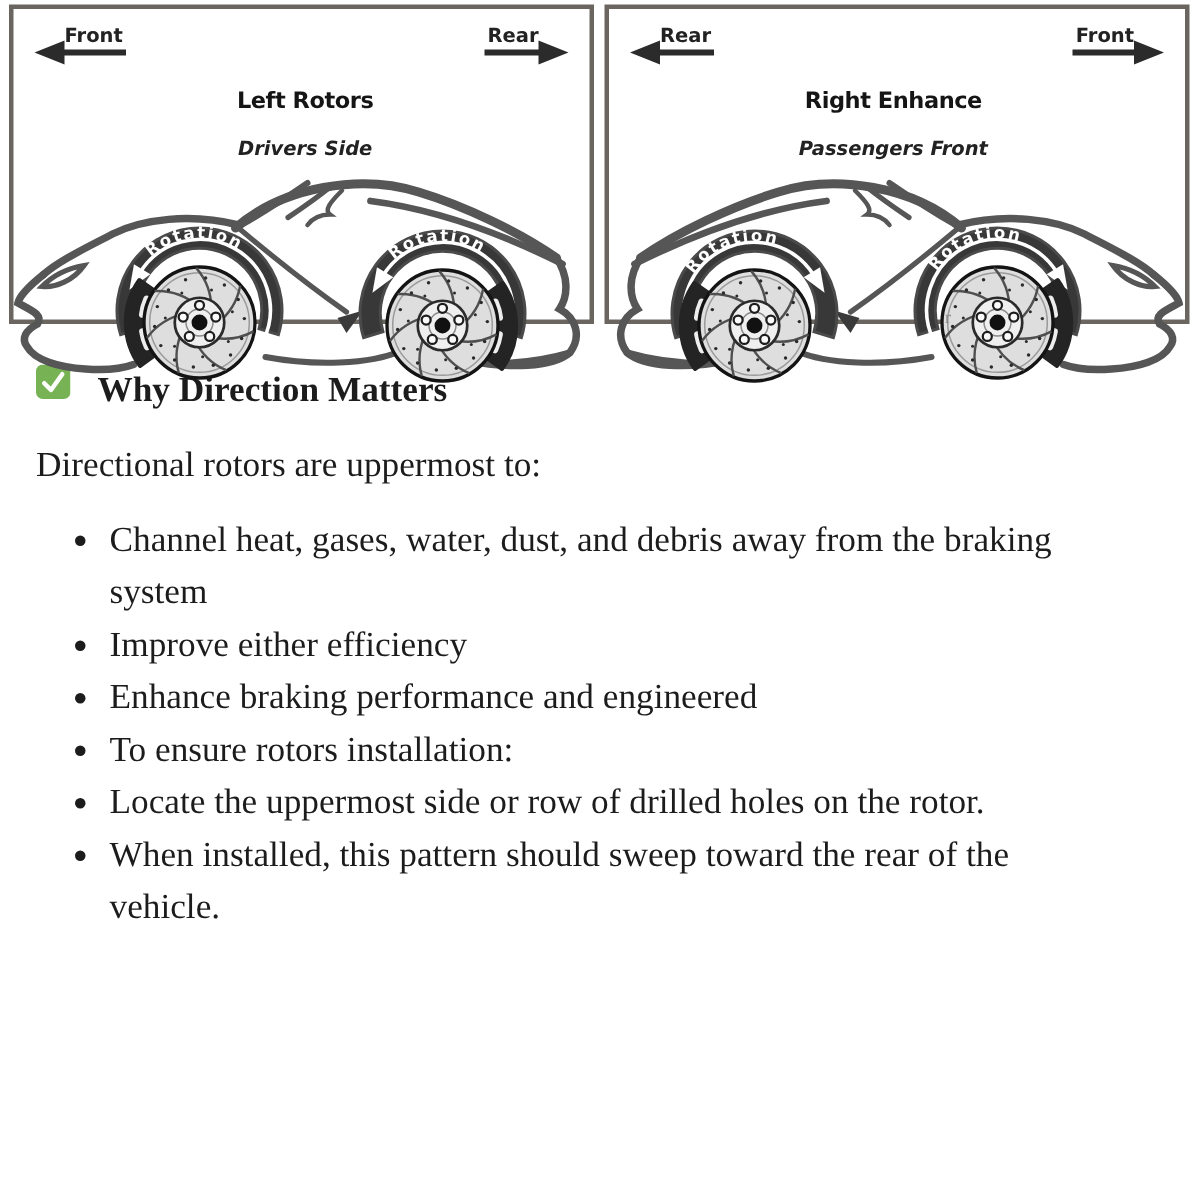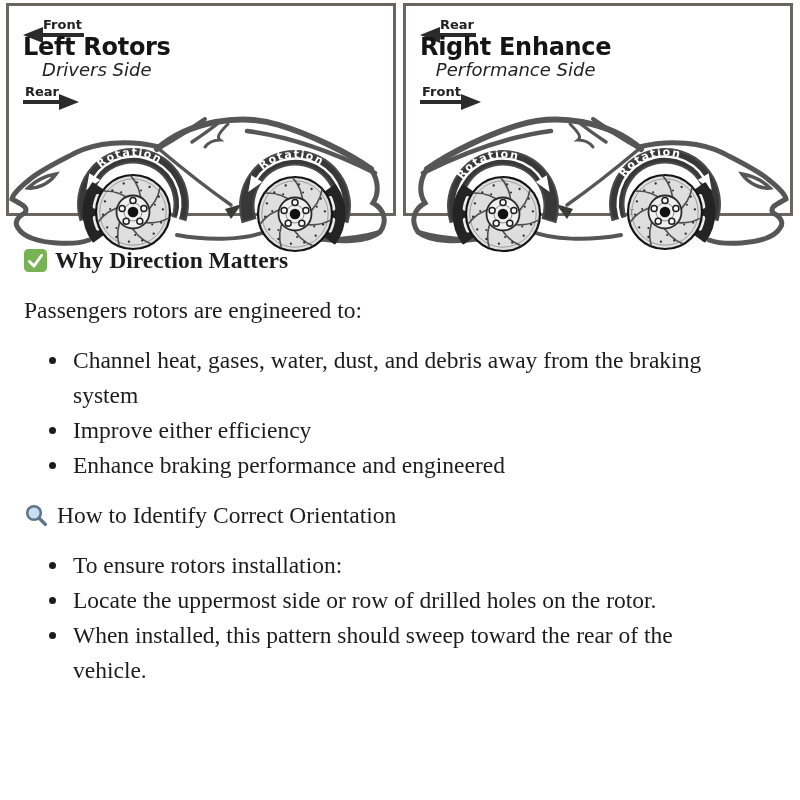--- a/index.html
+++ b/index.html
@@ -4,39 +4,39 @@
 <style>
   html,body{margin:0;padding:0;background:#fff;}
   .page{width:800px;height:800px;background:#fff;overflow:hidden;
         font-family:"Liberation Serif",serif;color:#1c1c1c;}
 
   
   .diagram{display:flex;gap:7px;padding:3px 2px 0 6px;position:relative;}
   .panel{box-sizing:border-box;width:390px;height:213px;border:3px solid #6a665f;
          background:#fff;position:relative;font-family:"DejaVu Sans",sans-serif;}
   .panel-header{display:flex;justify-content:space-between;align-items:flex-start;
-                padding:7px 14px 0 14px;flex-direction:column;}
+                padding:7px 14px 0 14px;}
   .dir{display:flex;align-items:flex-end;margin-top:4px;}
   .dirtext{font-weight:bold;font-size:13px;color:#222;border-bottom:4px solid #2b2b2b;
            padding:0 2px 1px 2px;line-height:15px;}
   .tri{width:0;height:0;border-top:8px solid transparent;border-bottom:8px solid transparent;
        margin-bottom:-6px;}
   .tri-left{border-right:20px solid #2b2b2b;margin-right:-2px;}
   .tri-right{border-left:20px solid #2b2b2b;margin-left:-2px;}
   .title-block{text-align:center;margin-top:0;}
-  .panel-title{font-size:24px;font-weight:bold;letter-spacing:-0.3px;color:#151515;line-height:21px;}
-  .panel-subtitle{font-size:18px;font-weight:normal;font-style:italic;color:#222;margin-top:1px;}
+  .panel-title{font-size:15px;font-weight:bold;letter-spacing:-0.3px;color:#151515;line-height:21px;margin-top:44px;}
+  .panel-subtitle{font-size:13px;font-weight:bold;font-style:italic;color:#222;margin-top:14px;}
   .car-svg{display:block;margin-top:3px;}
   .stray{position:absolute;left:224px;top:198px;font:12px "Liberation Serif",serif;color:#888;}
 
   
   .content{padding:12px 64px 10px 24px;font-size:23.5px;line-height:35px;}
   .content p{margin:15px 0;}
   .content h2{font-size:23.5px;line-height:35px;margin:15px 0;display:flex;
-              align-items:center;gap:8px;}
+              gap:18px;}
   .content h2.bold span.htxt{font-weight:bold;}
   .content h2.regular span.htxt{font-weight:normal;}
   .content h2 .emoji{display:inline-flex;flex:0 0 auto;}
   .content ul{margin:0 0;padding-left:46px;}
   .content li{line-height:35px;padding-left:3px;}
   .content li::marker{color:#1c1c1c;}
 </style>
 </head>
 <body>
 
@@ -171,21 +171,21 @@
     </section>
 
     <section class="panel">
       <div class="panel-header">
         <div class="dir">
           <span class="tri tri-left"></span>
           <span class="dirtext">Rear</span>
         </div>
         <div class="title-block">
           <div class="panel-title">Right Enhance</div>
-          <div class="panel-subtitle">Performance Side</div>
+          <div class="panel-subtitle">Passengers Front</div>
         </div>
         <div class="dir">
           <span class="dirtext">Front</span>
           <span class="tri tri-right"></span>
         </div>
       </div>
       <svg id="car-1" class="car-svg" width="383" height="152" viewBox="0 0 383 152">
           <g fill="none" stroke="#565656" stroke-linecap="round" transform="translate(383,0) scale(-1,1)">
             <path d="M 148,42 C 180,14 232,6 270,18 C 300,27 338,45 362,62" stroke-width="6"></path>
             <path d="M 238,24 C 285,30 330,48 366,66" stroke-width="4.5"></path>
@@ -305,37 +305,28 @@
     <h2 class="bold">
       <span class="emoji">
         <svg width="23" height="23" viewBox="0 0 23 23">
           <rect x="0" y="0" width="23" height="23" rx="4.5" fill="#77b255"></rect>
           <path d="M5.5 12.5 L10 17 L17.5 6.5" stroke="#fff" stroke-width="3" fill="none" stroke-linecap="round" stroke-linejoin="round"></path>
         </svg>
       </span>
       <span class="htxt">Why Direction Matters</span>
     </h2>
 
-    <p>Passengers rotors are engineered to:</p>
+    <p>Directional rotors are uppermost to:</p>
 
     <ul>
       <li>Channel heat, gases, water, dust, and debris away from the braking system</li>
       <li>Improve either efficiency</li>
       <li>Enhance braking performance and engineered</li>
     </ul>
 
-    <h2 class="regular">
-      <span class="emoji">
-        <svg width="25" height="25" viewBox="0 0 25 25">
-          <circle cx="10" cy="10" r="6.8" fill="#c9def1" stroke="#5d7689" stroke-width="2.6"></circle>
-          <line x1="15.2" y1="15.2" x2="21.3" y2="21.3" stroke="#5d7689" stroke-width="3.4" stroke-linecap="round"></line>
-        </svg>
-      </span>
-      <span class="htxt">How to Identify Correct Orientation</span>
-    </h2>
 
     <ul>
       <li>To ensure rotors installation:</li>
       <li>Locate the uppermost side or row of drilled holes on the rotor.</li>
       <li>When installed, this pattern should sweep toward the rear of the vehicle.</li>
     </ul>
 
   </article>
 </div>
 

